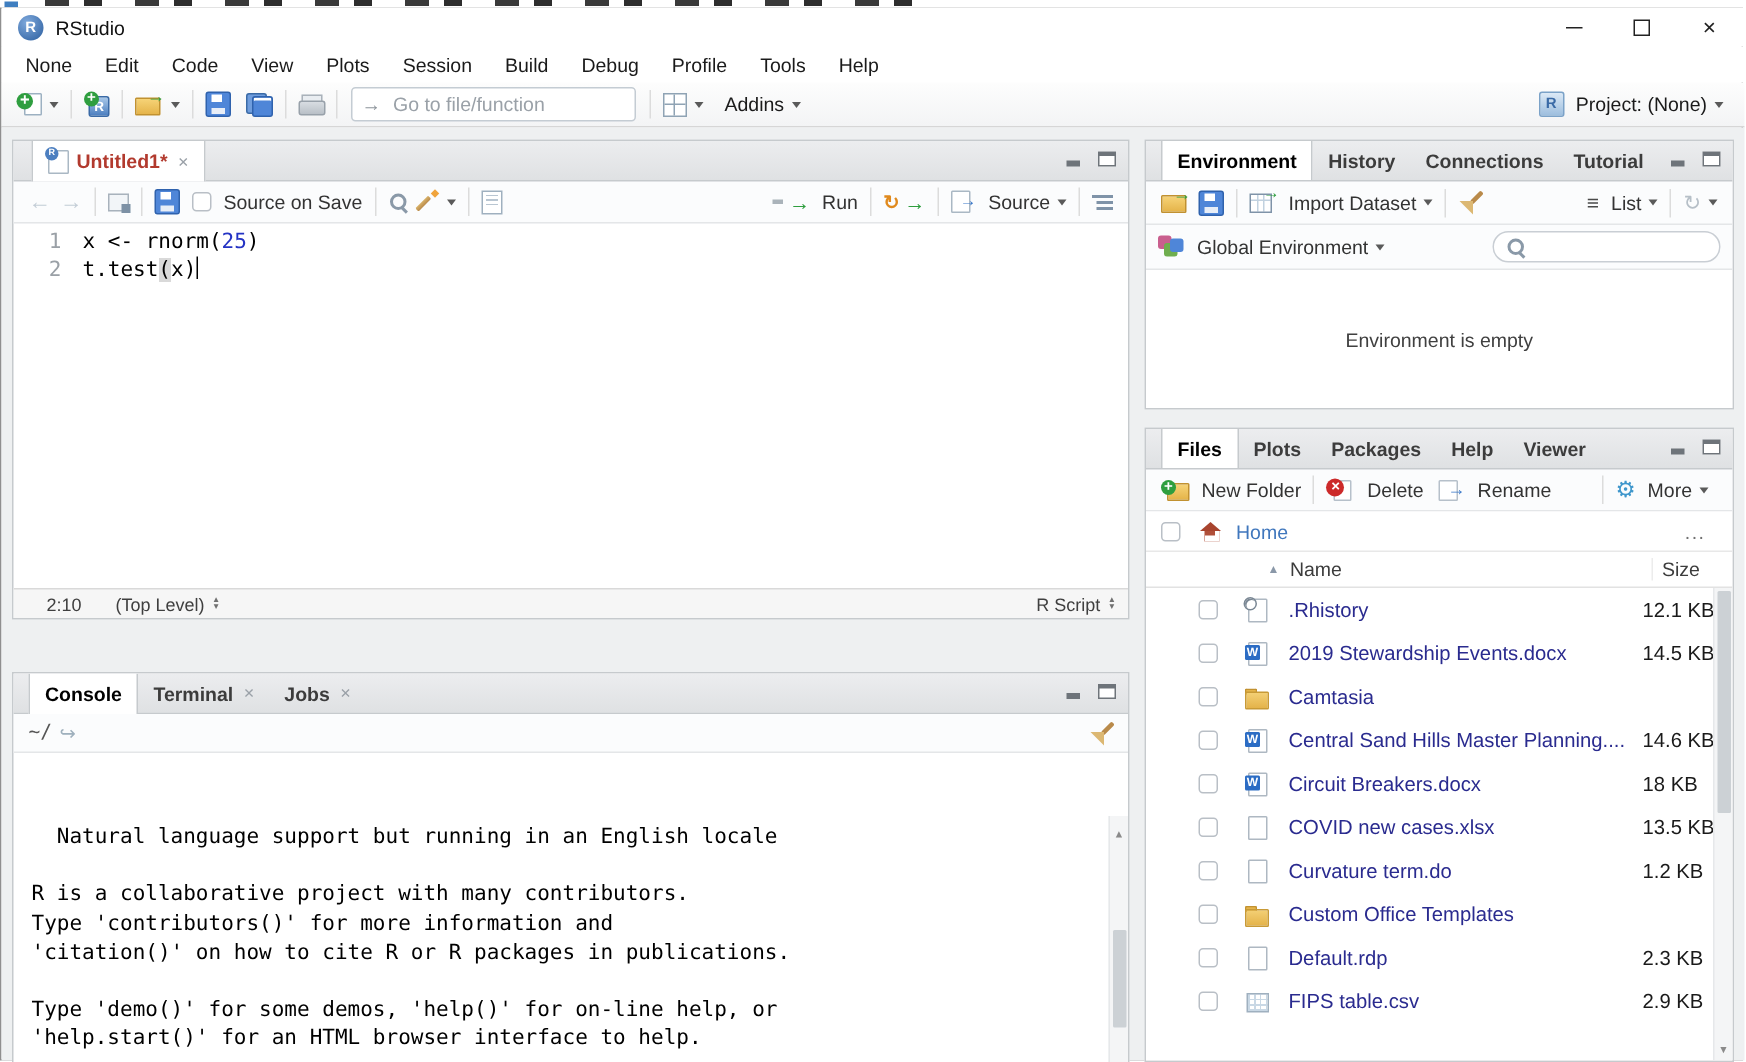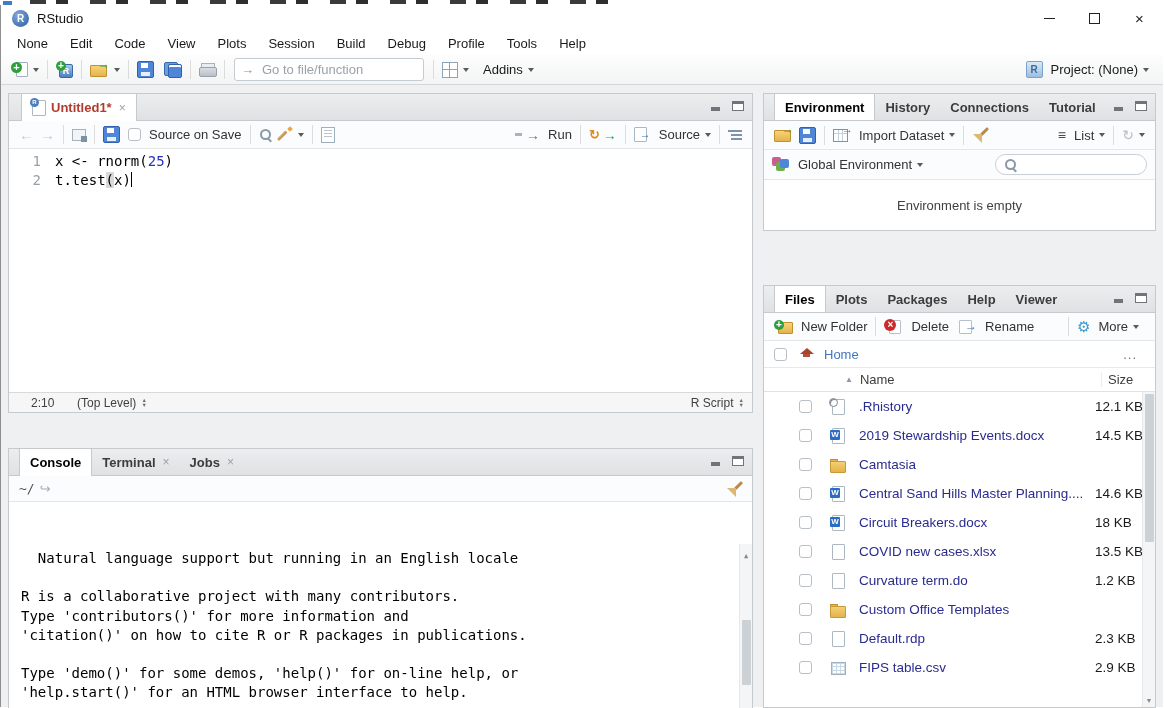--- a/index.html
+++ b/index.html
@@ -130,21 +130,21 @@
   .console-line{white-space:pre;min-height:19.2px;color:#000;}
   .console-prompt-row{display:flex;align-items:center;white-space:pre;}
   .prompt-char{color:#2433c4;}
   .console-cursor{display:inline-block;width:1.5px;height:16px;background:#9a9a9a;margin-left:9px;}
   .vscroll{position:absolute;right:0;top:0;bottom:0;width:13px;background:#f4f5f6;border-left:1px solid #e6e8ea;box-sizing:border-box;}
   .vscroll .arr{position:absolute;left:0;right:0;text-align:center;font-size:7px;color:#8a8a8a;}
   .vscroll .arr.up{top:3px;} .vscroll .arr.dn{bottom:3px;}
   .vscroll .thumb{position:absolute;left:2px;width:9px;background:#ccd1d5;border-radius:1px;}
 
   
-  #env-pane{left:763px;top:93px;width:393px;height:138px;}
+  #env-pane{left:763px;top:93px;width:393px;height:180px;}
   .envtabs{overflow:hidden;padding-right:52px;}
   .i-importgrid{width:13px;height:11px;border:1px solid #7f93a8;background:
     linear-gradient(#c2d2e0,#c2d2e0) 0 3px/13px 1px no-repeat,
     linear-gradient(#c2d2e0,#c2d2e0) 4px 0/1px 11px no-repeat,
     linear-gradient(#c2d2e0,#c2d2e0) 8px 0/1px 11px no-repeat,#fff;position:relative;}
   .i-importgrid::after{content:"→";position:absolute;right:-6px;top:-7px;color:#2f9e3f;font-weight:bold;font-size:11px;}
   .i-hamburger{font-size:14px;color:#4a4a4a;}
   .i-refresh{font-size:14px;color:#b6bfc7;}
   .envrow2{height:30px;flex:none;background:#fbfcfd;border-bottom:1px solid #e4e6e8;display:flex;align-items:center;padding:0 8px;font-size:13px;color:#333;box-sizing:border-box;}
   .i-envcubes{width:17px;height:15px;}

